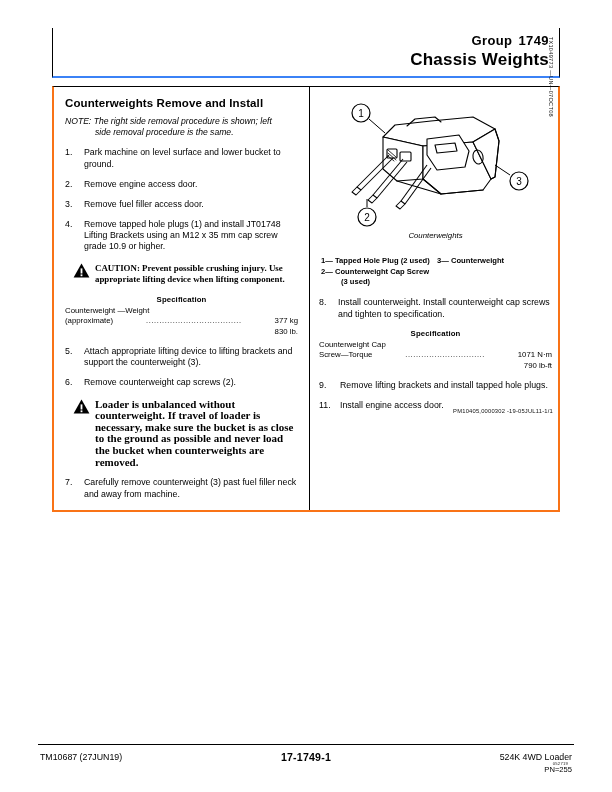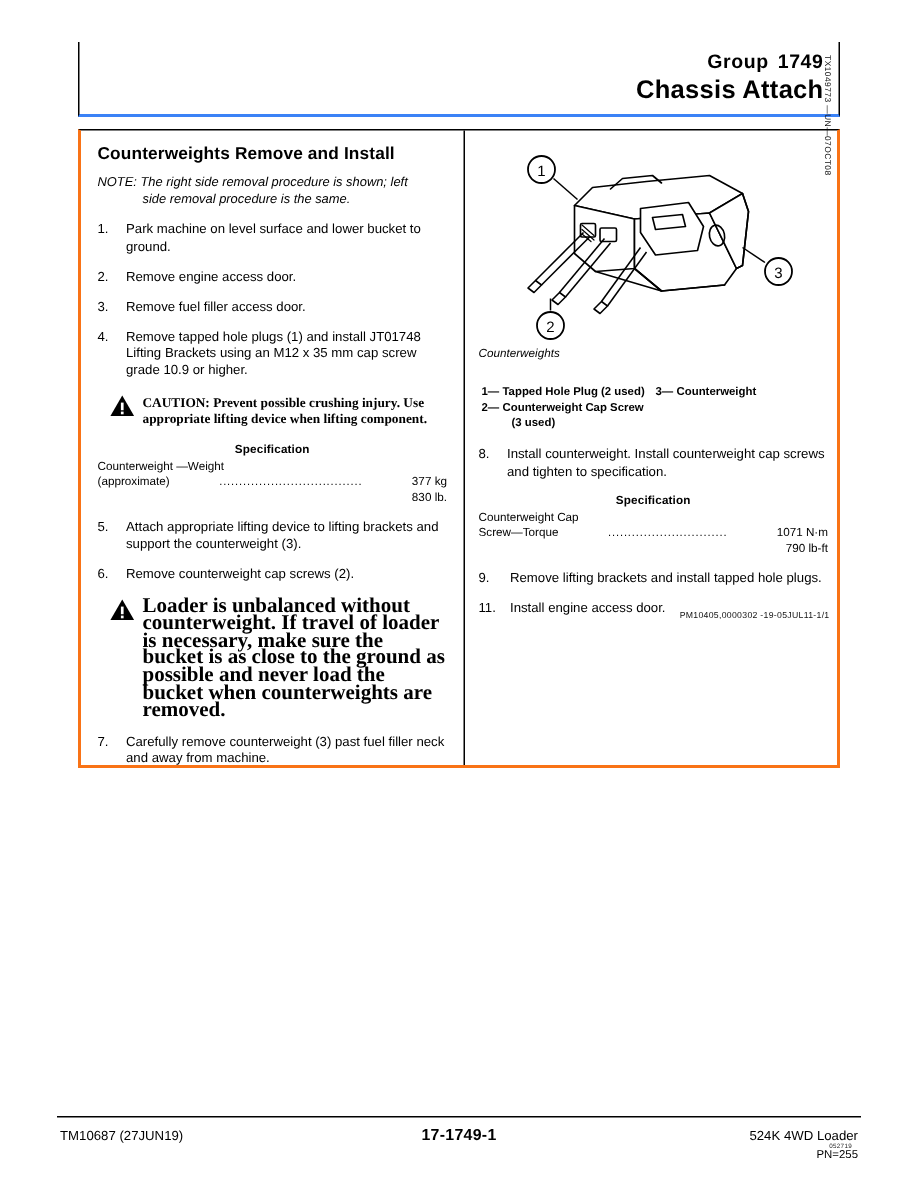--- a/index.html
+++ b/index.html
@@ -122,21 +122,21 @@
     top: 0px;
     width: 17px;
     height: 15px;
   }
   .caution .ctext {
     font-size: 8.9px;
     font-weight: bold;
     line-height: 11.4px;
   }
   .caution .cbody {
-    font-size: 14px;
+    font-size: 11px;
     font-weight: bold;
     line-height: 11.6px;
     margin-top: 9px;
   }
 
   
   .important {
     font-size: 8.9px;
     font-weight: bold;
     line-height: 11.6px;
@@ -183,20 +183,21 @@
   }
 
   
   #figure-wrap {
     position: relative;
     width: 100%;
     height: 152px;
   }
   #figure-svg { display: block; margin: 0 auto; }
   .fig-caption {
+    text-align: center;
     font-size: 7.8px;
     font-style: italic;
     margin-top: -4px;
   }
   #fig-id {
     position: absolute;
     right: -2px;
     top: 22px;
     font-size: 5.6px;
     letter-spacing: 0.3px;
@@ -278,21 +279,21 @@
   }
 </style>
 </head>
 <body>
 
 <div id="header-box">
   <div id="header-inner">
     <div id="group-line">
       <span>Group</span><span class="grp-num">1749</span>
     </div>
-    <div id="chassis-line">Chassis Attach</div>
+    <div id="chassis-line">Chassis Weights</div>
   </div>
 </div>
 
 <div id="content-box">
   <div id="col-divider"></div>
 
   <div class="col" id="left-col">
 
     <h1 class="section-title">Counterweights Remove and Install</h1>
 

